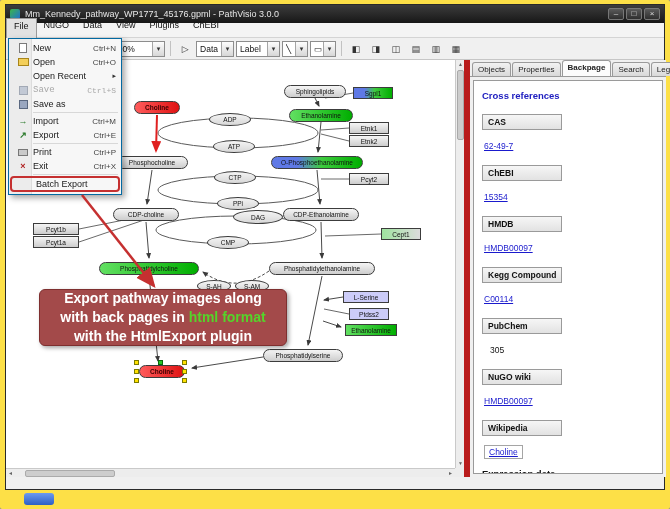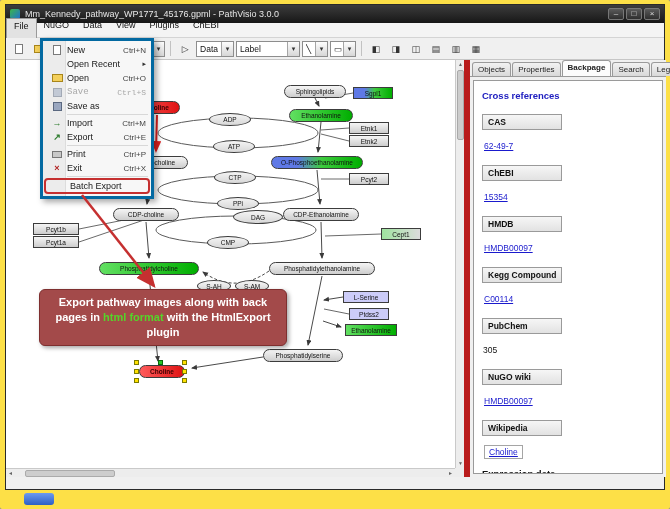--- a/index.html
+++ b/index.html
@@ -46,21 +46,21 @@
   
   .panel { position:absolute; left:458px; top:55px; width:202px; height:417px; background:#f0f0f0; border-left:6px solid #b91c1c; }
   .tabs { display:flex; align-items:flex-end; height:17px; padding-left:2px; border-bottom:1px solid #9a9a9a; }
   .tab { font-size:8px; color:#222; padding:2px 5px 2px 5px; border:1px solid #9a9a9a; border-bottom:none; background:linear-gradient(#f2f2f2,#d9d9d9); border-radius:3px 3px 0 0; margin-right:1px; height:14px; line-height:10px; }
   .tab.active { background:#fcfcfc; height:16px; font-weight:bold; }
   .panel-body { position:absolute; left:3px; top:20px; right:3px; bottom:3px; background:#ffffff; border:1px solid #9a9a9a; padding:9px 8px; overflow:hidden; }
   .bp-title { color:#2020c0; font-weight:bold; font-size:9.5px; margin-bottom:10px; }
   .bp-section { margin-bottom:9px; }
   .bp-header { display:inline-block; min-width:80px; background:linear-gradient(#f6f6f6,#e2e2e2); border:1px solid #9a9a9a; font-weight:bold; font-size:8.5px; color:#111; padding:2px 5px; margin-bottom:5px; }
   .bp-link { display:inline-block; color:#1a1acd; text-decoration:underline; font-size:8.5px; margin-left:2px; cursor:pointer; }
-  .bp-plain { display:inline-block; color:#111; font-size:8.5px; margin-left:1px; }
+  .bp-plain { display:inline-block; color:#111; font-size:8.5px; margin-left:8px; }
   .bp-link.boxed { border:1px solid #a5a5a5; padding:1px 4px; }
   .bp-footer { font-weight:bold; font-size:9.5px; color:#111; margin-top:4px; }
 
   
   .statusbar { position:absolute; left:0; top:472px; width:100%; height:14px; background:#f0f0f0; border-top:1px solid #bdbdbd; font-size:8px; color:#222; display:flex; align-items:center; padding:0 5px; white-space:nowrap; overflow:hidden; }
 
   
   .pnode { position:absolute; display:flex; align-items:center; justify-content:center; font-size:6.5px; color:#111; border:1px solid #3c3c3c; background:linear-gradient(#f5f5f5,#cdcdcd); white-space:nowrap; overflow:hidden; z-index:2; }
   .met { border-radius:7px; }
   .oval { border-radius:50%; background:linear-gradient(#f4f4f4,#d8d8d8); }
@@ -70,25 +70,25 @@
   .lav { background:#ccccf8; }
   .halfgreen { background:linear-gradient(90deg,#9fe49f,#dcdcdc); }
   .edges { position:absolute; left:0; top:0; z-index:1; }
 
   
   .handle { position:absolute; width:5px; height:5px; background:#ffe100; border:1px solid #7a7a00; z-index:3; }
   .handle.rot { background:#27c427; border-color:#0a6a0a; }
 
   
   .annotation { position:absolute; left:33px; top:229px; width:248px; height:57px; background:#a34a4a; border:1px solid #7e2f2f; border-radius:6px; box-shadow:2px 2px 4px rgba(0,0,0,.35); z-index:5; display:flex; align-items:center; justify-content:center; padding:4px 12px; text-align:center; }
-  .annotation p { color:#ffffff; font-weight:bold; font-size:11px; line-height:1.35; }
+  .annotation p { color:#ffffff; font-weight:bold; font-size:14px; line-height:1.35; }
   .annotation .hl { color:#55d42a; }
 
   
-  .filemenu { position:absolute; left:2px; top:33px; width:114px; background:#f7f7f7; border:3px solid #0369a1; box-shadow:3px 3px 6px rgba(0,0,0,.35); z-index:25; padding:2px 0;margin-left:32px; }
+  .filemenu { position:absolute; left:2px; top:33px; width:114px; background:#f7f7f7; border:1px solid #0369a1; box-shadow:3px 3px 6px rgba(0,0,0,.35); z-index:25; padding:2px 0; }
   .filemenu::before { content:""; position:absolute; left:0; top:0; bottom:0; width:22px; background:#ececec; border-right:1px solid #dcdcdc; }
   .fm-item { position:relative; display:flex; align-items:center; height:14px; font-size:9px; color:#1a1a1a; padding:0 5px 0 4px; }
   .fm-ic { width:20px; display:flex; align-items:center; justify-content:center; z-index:1; }
   .fm-label { flex:1; z-index:1; }
   .fm-shortcut { color:#444; font-size:8px; z-index:1; }
   .fm-arrow { font-size:7px; color:#333; z-index:1; }
   .fm-item.disabled .fm-label, .fm-item.disabled .fm-shortcut { color:#a8a8a8;font-family:Liberation Mono, monospace; }
   .fm-sep { height:1px; background:#d8d8d8; margin:1px 3px 1px 24px; }
   .fm-item.highlight { border:2px solid #c53030; border-radius:4px; height:16px; margin:0 1px; }
 
@@ -138,21 +138,21 @@
         <span class="combo-arrow">▾</span>
       </div>
       <div class="tsep"></div>
       <div class="tbtn">
           <span>▷</span>
         </div>
       <div class="combo" style="width:38px">
         <span class="combo-val">Data</span>
         <span class="combo-arrow">▾</span>
       </div>
-      <div class="combo" style="width:64px">
+      <div class="combo" style="width:44px">
         <span class="combo-val">Label</span>
         <span class="combo-arrow">▾</span>
       </div>
       <div class="combo" style="width:26px">
         <span class="combo-val">╲</span>
         <span class="combo-arrow">▾</span>
       </div>
       <div class="combo" style="width:26px">
         <span class="combo-val">▭</span>
         <span class="combo-arrow">▾</span>
@@ -318,30 +318,30 @@
 
     <div class="filemenu">
       <div class="fm-item">
         <span class="fm-ic">
             <span class="ic-page"></span>
           </span>
         <span class="fm-label">New</span>
         <span class="fm-shortcut">Ctrl+N</span>
       </div>
       <div class="fm-item">
+        <span class="fm-ic">
+            <span class="ic-folder"></span>
+          </span>
+        <span class="fm-label">Open</span>
+        <span class="fm-shortcut">Ctrl+O</span>
+      </div>
+      <div class="fm-item">
         <span class="fm-ic"></span>
         <span class="fm-label">Open Recent</span>
         <span class="fm-arrow">▸</span>
-      </div>
-      <div class="fm-item">
-        <span class="fm-ic">
-            <span class="ic-folder"></span>
-          </span>
-        <span class="fm-label">Open</span>
-        <span class="fm-shortcut">Ctrl+O</span>
       </div>
       <div class="fm-item disabled">
         <span class="fm-ic">
             <span class="ic-disk" style="opacity:.5"></span>
           </span>
         <span class="fm-label">Save</span>
         <span class="fm-shortcut">Ctrl+S</span>
       </div>
       <div class="fm-item">
         <span class="fm-ic">

